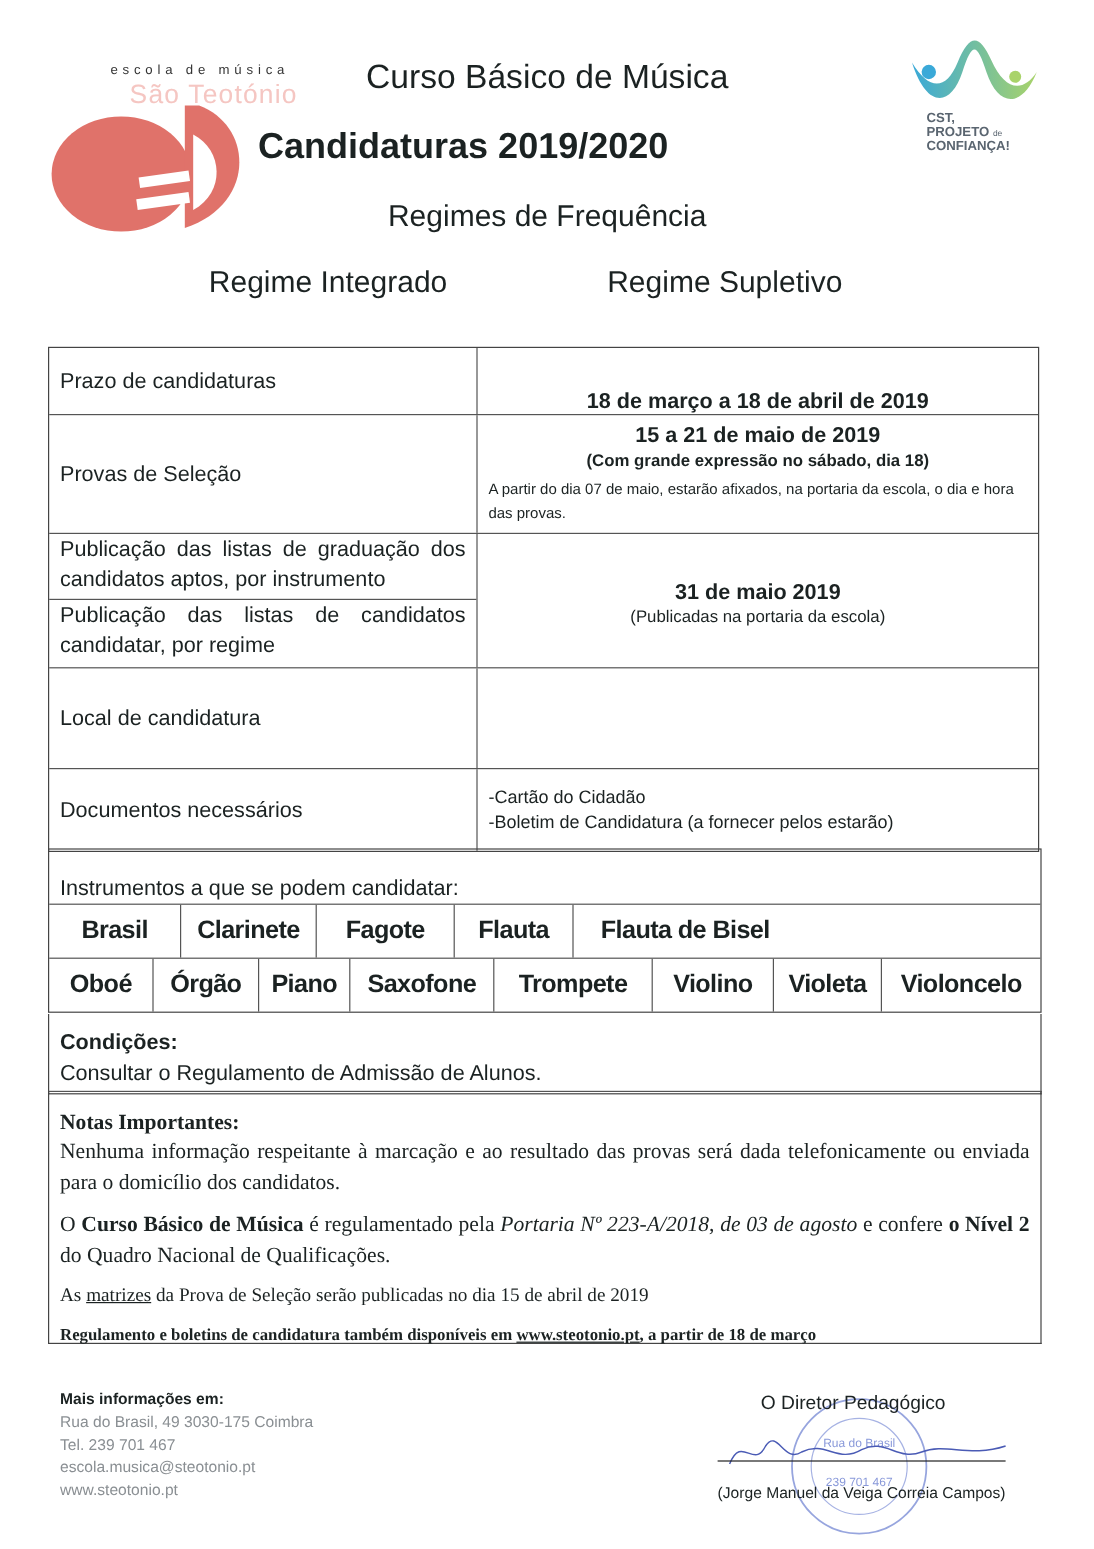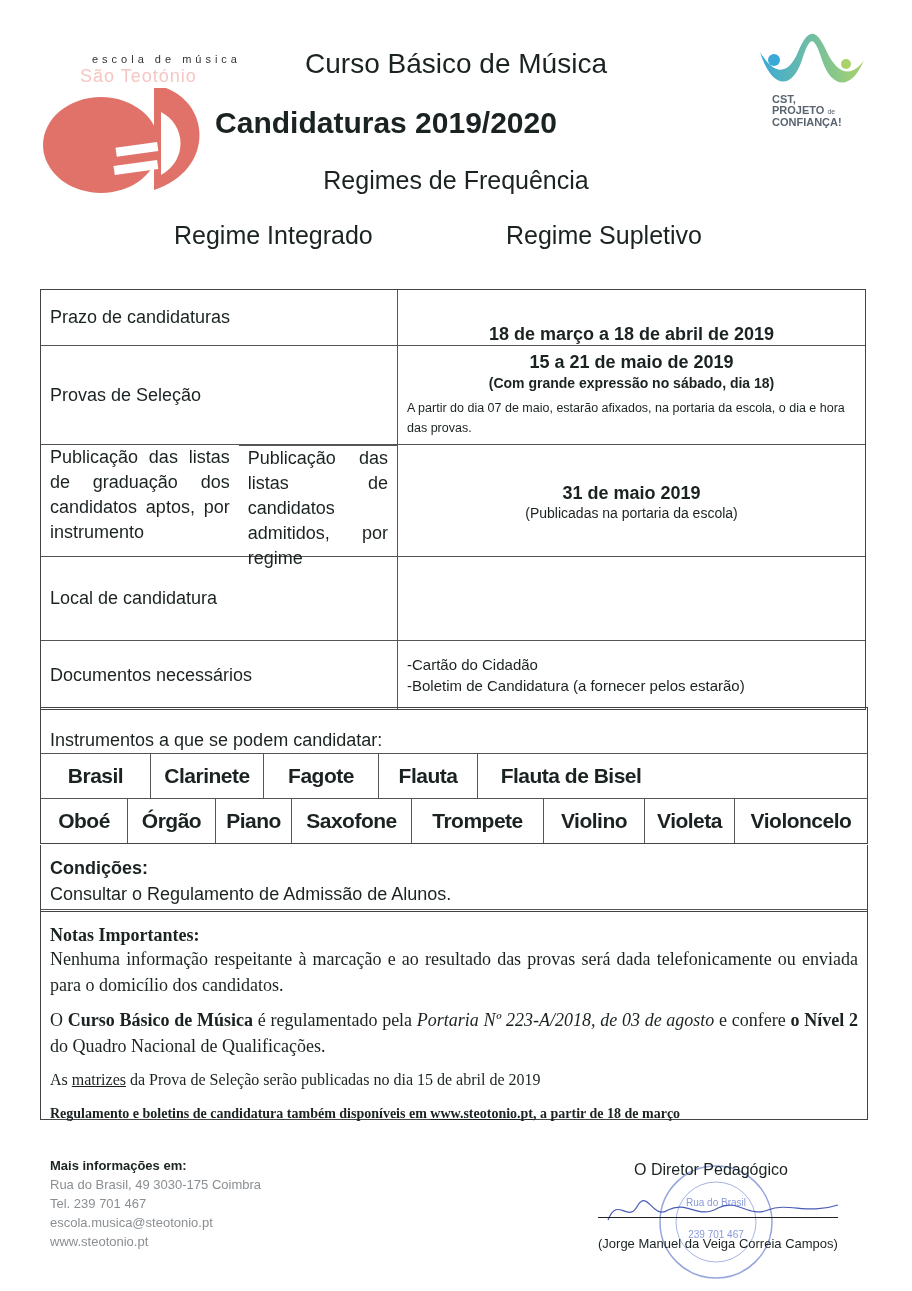--- a/index.html
+++ b/index.html
@@ -3,21 +3,21 @@
   <meta charset="utf-8">
   <style>
     html, body { margin: 0; padding: 0; background: #ffffff; }
     body { width: 912px; height: 1291px; position: relative; overflow: hidden; color: #1b2222;
            font-family: "Liberation Sans", "DejaVu Sans", sans-serif; }
     .abs { position: absolute; }
 
     
     .logo-left { left: 36px; top: 50px; width: 230px; height: 160px; }
     .school-top { left: 92px; top: 53px; font-size: 11px; letter-spacing: 4px; color: #333; }
-    .school-name { left: 80px; top: 66px; font-size: 18px; color: #f5c6c2; letter-spacing: 1px; }
+    .school-name { left: 108px; top: 66px; font-size: 22px; color: #f5c6c2; letter-spacing: 1px; }
     .logo-right { left: 752px; top: 30px; width: 120px; height: 100px; }
     .cst-text { left: 772px; top: 94px; font-size: 11px; line-height: 11px; font-weight: bold; color: #5a6570; }
     .cst-text small { font-size: 7px; font-weight: normal; }
 
     .title1 { left: 0; width: 912px; top: 48px; text-align: center; font-size: 28px; }
     .title1 span { margin-left: 0px; }
     .title2 { left: 0; width: 772px; top: 106px; text-align: center; font-size: 30px; font-weight: bold; }
     .title3 { left: 0; width: 912px; top: 166px; text-align: center; font-size: 25px; }
     .regime-a { left: 174px; top: 221px; font-size: 25px; }
     .regime-b { left: 506px; top: 221px; font-size: 25px; }
@@ -26,21 +26,21 @@
     .tbl { left: 40px; top: 289px; width: 826px; border: 1.5px solid #444; box-sizing: border-box; }
     .row { display: flex; border-bottom: 1.5px solid #555; }
     .row:last-child { border-bottom: none; }
     .lc { width: 357px; border-right: 1.5px solid #555; box-sizing: border-box; padding: 0 9px;
           font-size: 18px; display: flex; align-items: center; }
     .rc { flex: 1; padding: 0 9px; box-sizing: border-box; text-align: center; }
     .bold-date { font-weight: bold; font-size: 18px; }
     .sub-bold { font-weight: bold; font-size: 14px; }
     .small-left { text-align: left; font-size: 12.5px; line-height: 20px; }
     .norm15 { font-size: 15px; line-height: 21px; }
-    .pubstack { display: flex; width: 357px; border-right: 1.5px solid #555; box-sizing: border-box; }
+    .pubstack { display: flex; flex-direction: column; width: 357px; border-right: 1.5px solid #555; box-sizing: border-box; }
     .pubstack .p { padding: 0 9px; font-size: 18px; line-height: 25px; text-align: justify; text-align-last: left; }
     .pubstack .p + .p { border-top: 1.5px solid #555; }
 
     
     .inst { left: 40px; top: 707px; width: 828px; border: 1.5px solid #444; box-sizing: border-box; }
     .inst-head { font-size: 18px; padding: 22px 9px 2px 9px; }
     .irow { display: flex; border-top: 1.5px solid #555; height: 44px; }
     .icell { display: flex; align-items: center; justify-content: center; font-weight: bold; font-size: 21px;
              border-right: 1.5px solid #555; box-sizing: border-box; letter-spacing: -0.5px; }
     .icell:last-child { border-right: none; }
@@ -111,21 +111,21 @@
     <div class="lc">Provas de Seleção</div>
     <div class="rc" style="padding-top:4px">
       <div class="bold-date" style="line-height:24px">15 a 21 de maio de 2019</div>
       <div class="sub-bold" style="line-height:18px">(Com grande expressão no sábado, dia 18)</div>
       <div class="small-left" style="margin-top:6px">A partir do dia 07 de maio, estarão afixados, na portaria da escola, o dia e hora das provas.</div>
     </div>
   </div>
   <div class="row" style="height:111px">
     <div class="pubstack">
       <div class="p" style="height:54px">Publicação das listas de graduação dos candidatos aptos, por instrumento</div>
-      <div class="p" style="height:55px">Publicação das listas de candidatos admitidos, por regime</div>
+      <div class="p" style="height:55px">Publicação das listas de candidatos candidatar, por regime</div>
     </div>
     <div class="rc" style="display:flex;flex-direction:column;justify-content:center;">
       <div class="bold-date" style="line-height:24px">31 de maio 2019</div>
       <div style="font-size:14px">(Publicadas na portaria da escola)</div>
     </div>
   </div>
   <div class="row" style="height:83px">
     <div class="lc">Local de candidatura</div>
   </div>
   <div class="row" style="height:68px">

